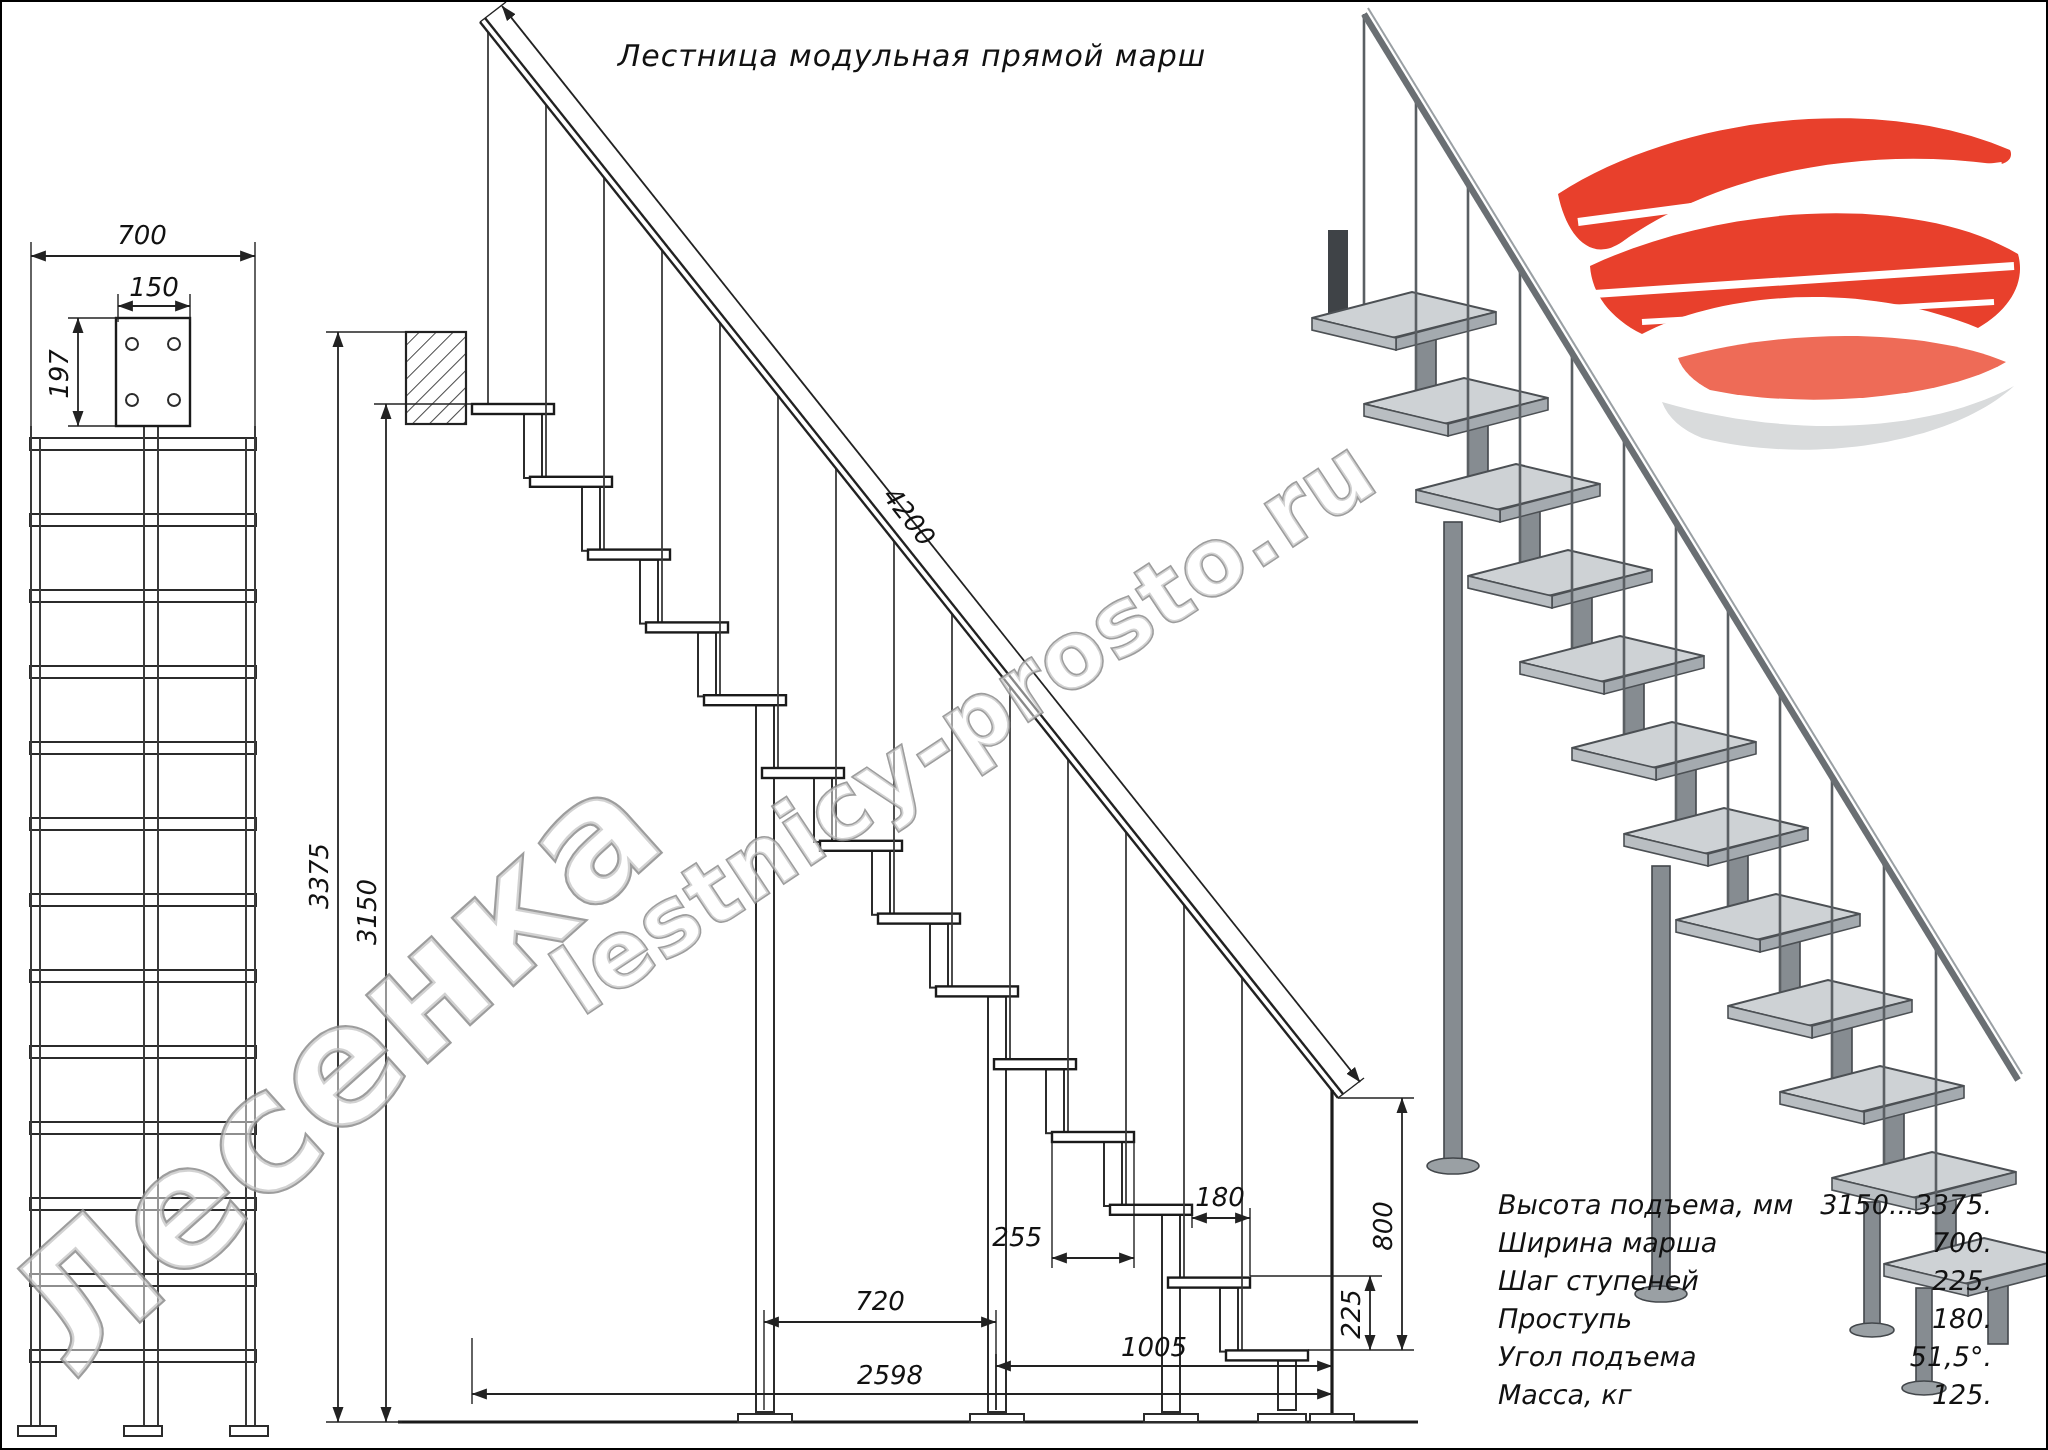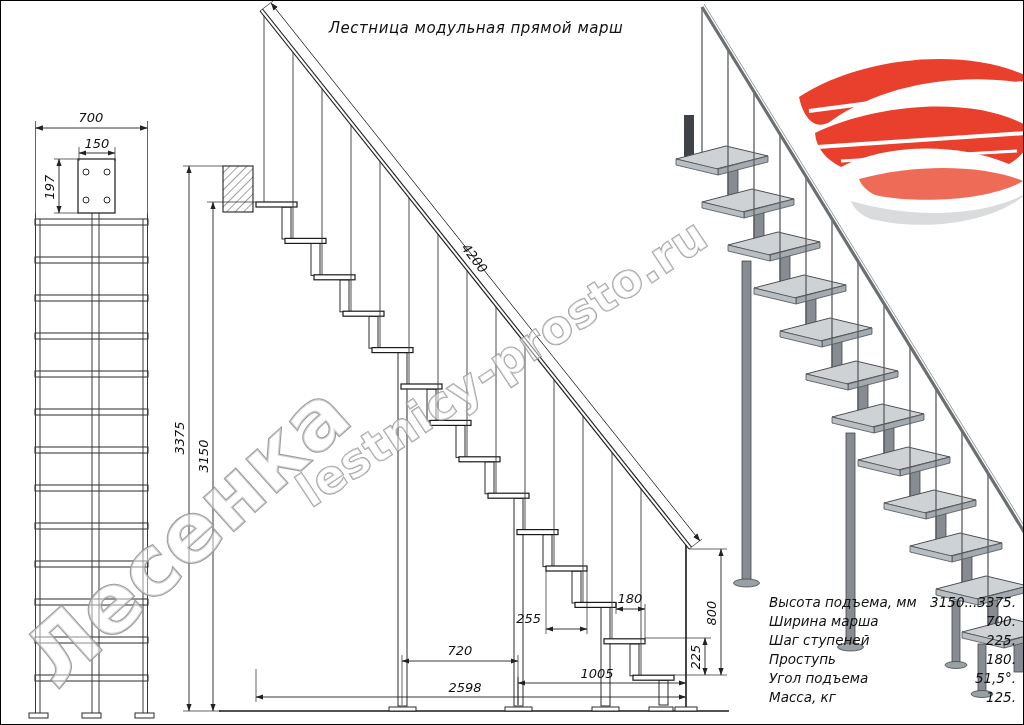--- a/index.html
+++ b/index.html
@@ -1,16 +1,16 @@
 <!DOCTYPE html>
 <html><head>
 <meta charset="utf-8">
 <style>
   html,body{margin:0;padding:0;background:#fff;}
-  .canvas{width:1024px;height:725px;border:1px solid #000;box-sizing:border-box;background:#fff;position:relative;overflow:hidden;padding-left:20px;}
+  .canvas{width:1024px;height:725px;border:1px solid #000;box-sizing:border-box;background:#fff;position:relative;overflow:hidden;}
   svg{display:block;}
   text{font-family:"DejaVu Sans",sans-serif;}
   .title-text{font:italic 15px "DejaVu Sans",sans-serif;fill:#111;letter-spacing:.5px;}
   .dimtext{font:italic 13px "DejaVu Sans",sans-serif;fill:#111;}
   .spec{font:italic 13.5px "DejaVu Sans",sans-serif;fill:#111;}
   .ln{fill:#fff;stroke:#2b2b2b;stroke-width:1;}
   .lnw{fill:#fff;stroke:#1a1a1a;stroke-width:1.2;}
   .ln2{stroke:#1a1a1a;stroke-width:1.6;fill:none;}
   .thin{stroke:#3a3a3a;stroke-width:1;fill:none;}
   .bal{stroke:#3a3a3a;stroke-width:.9;}

